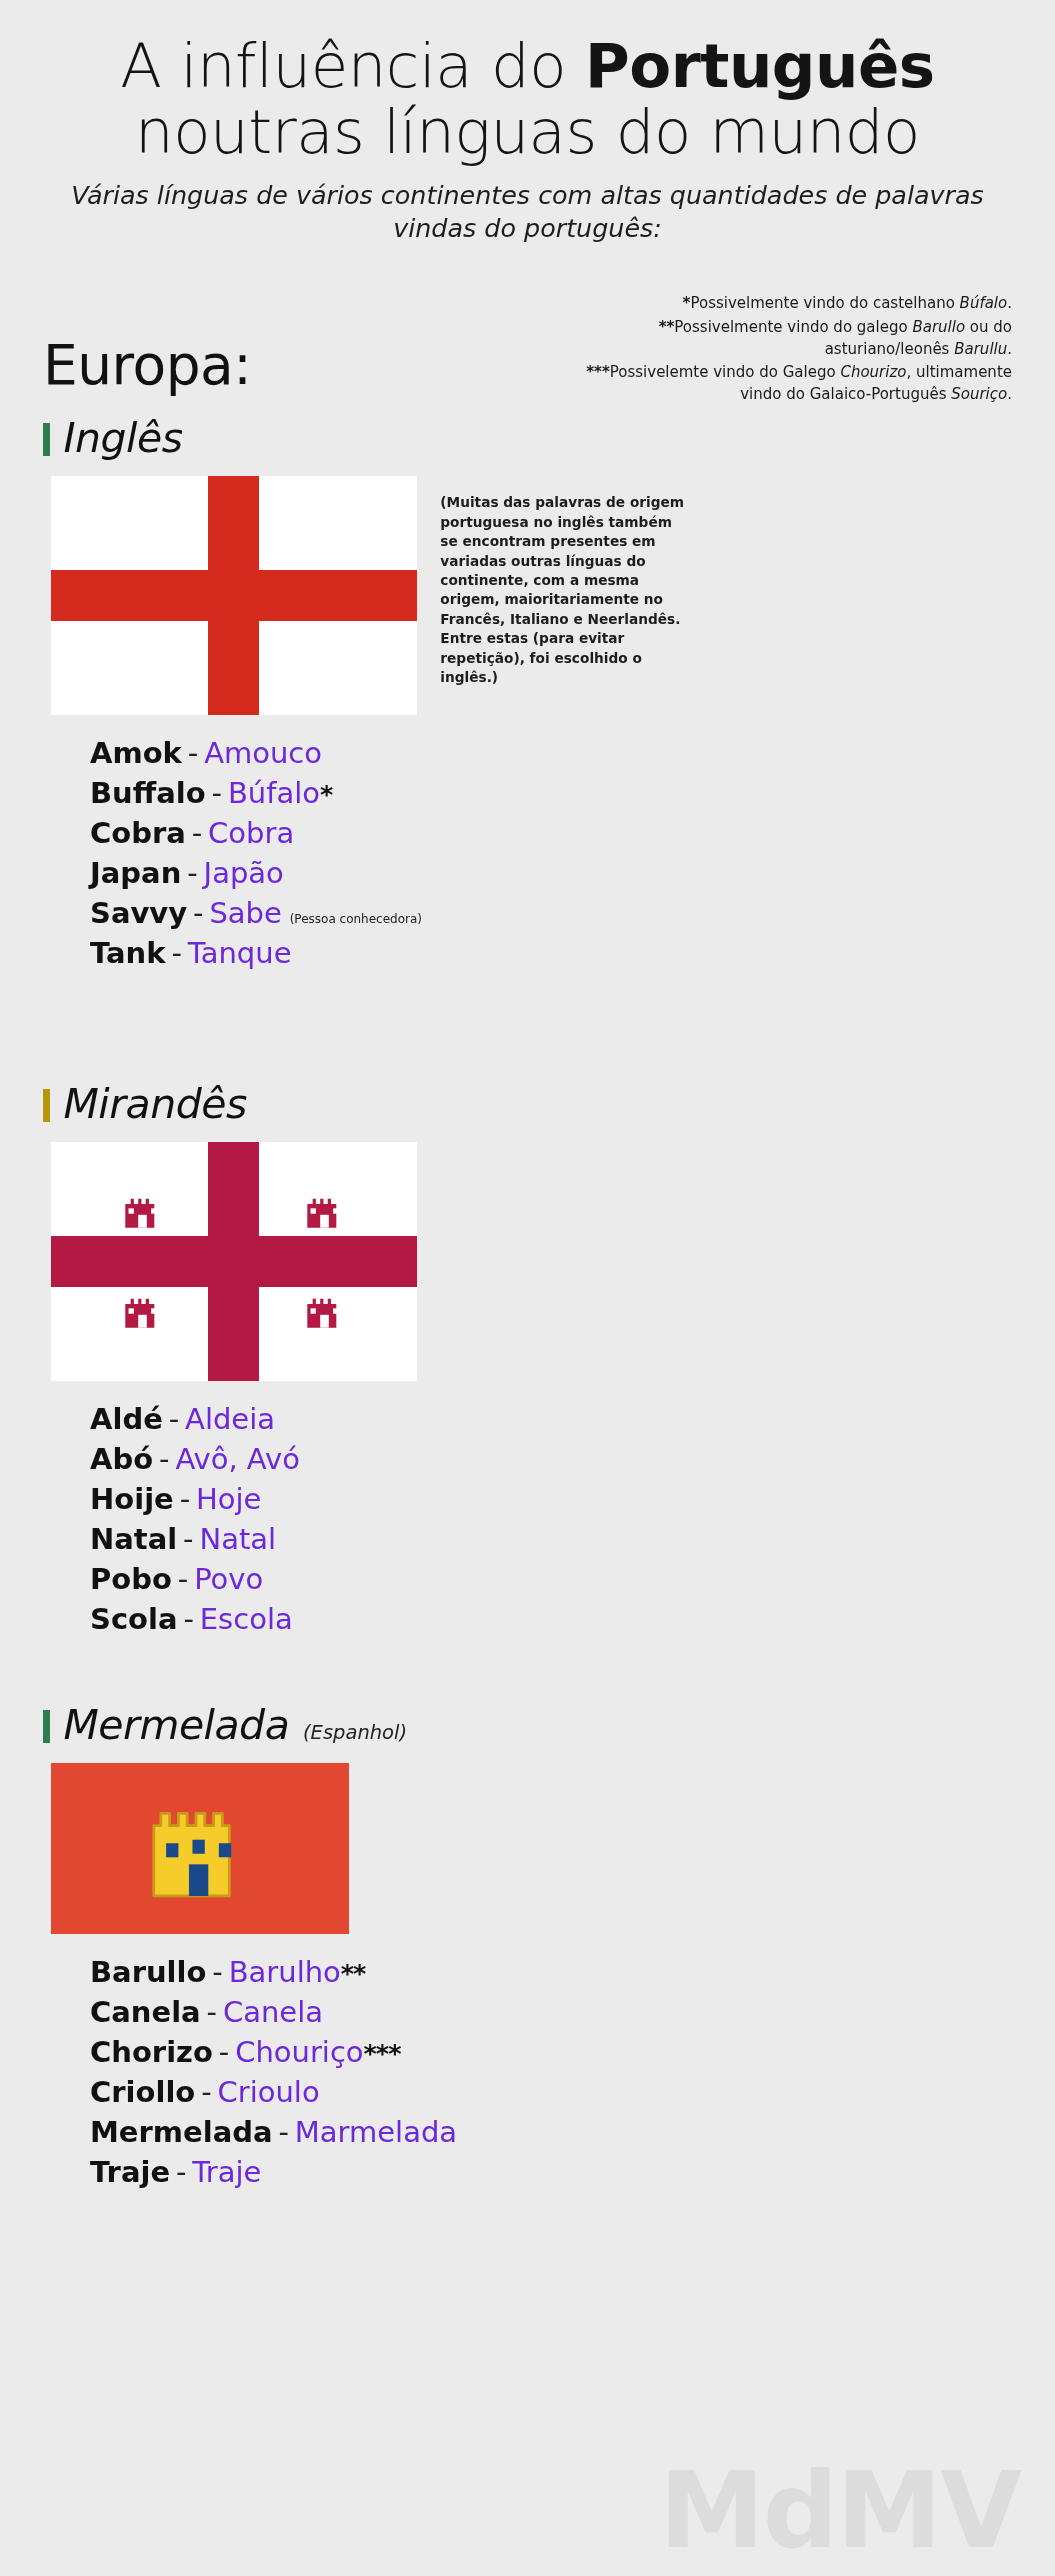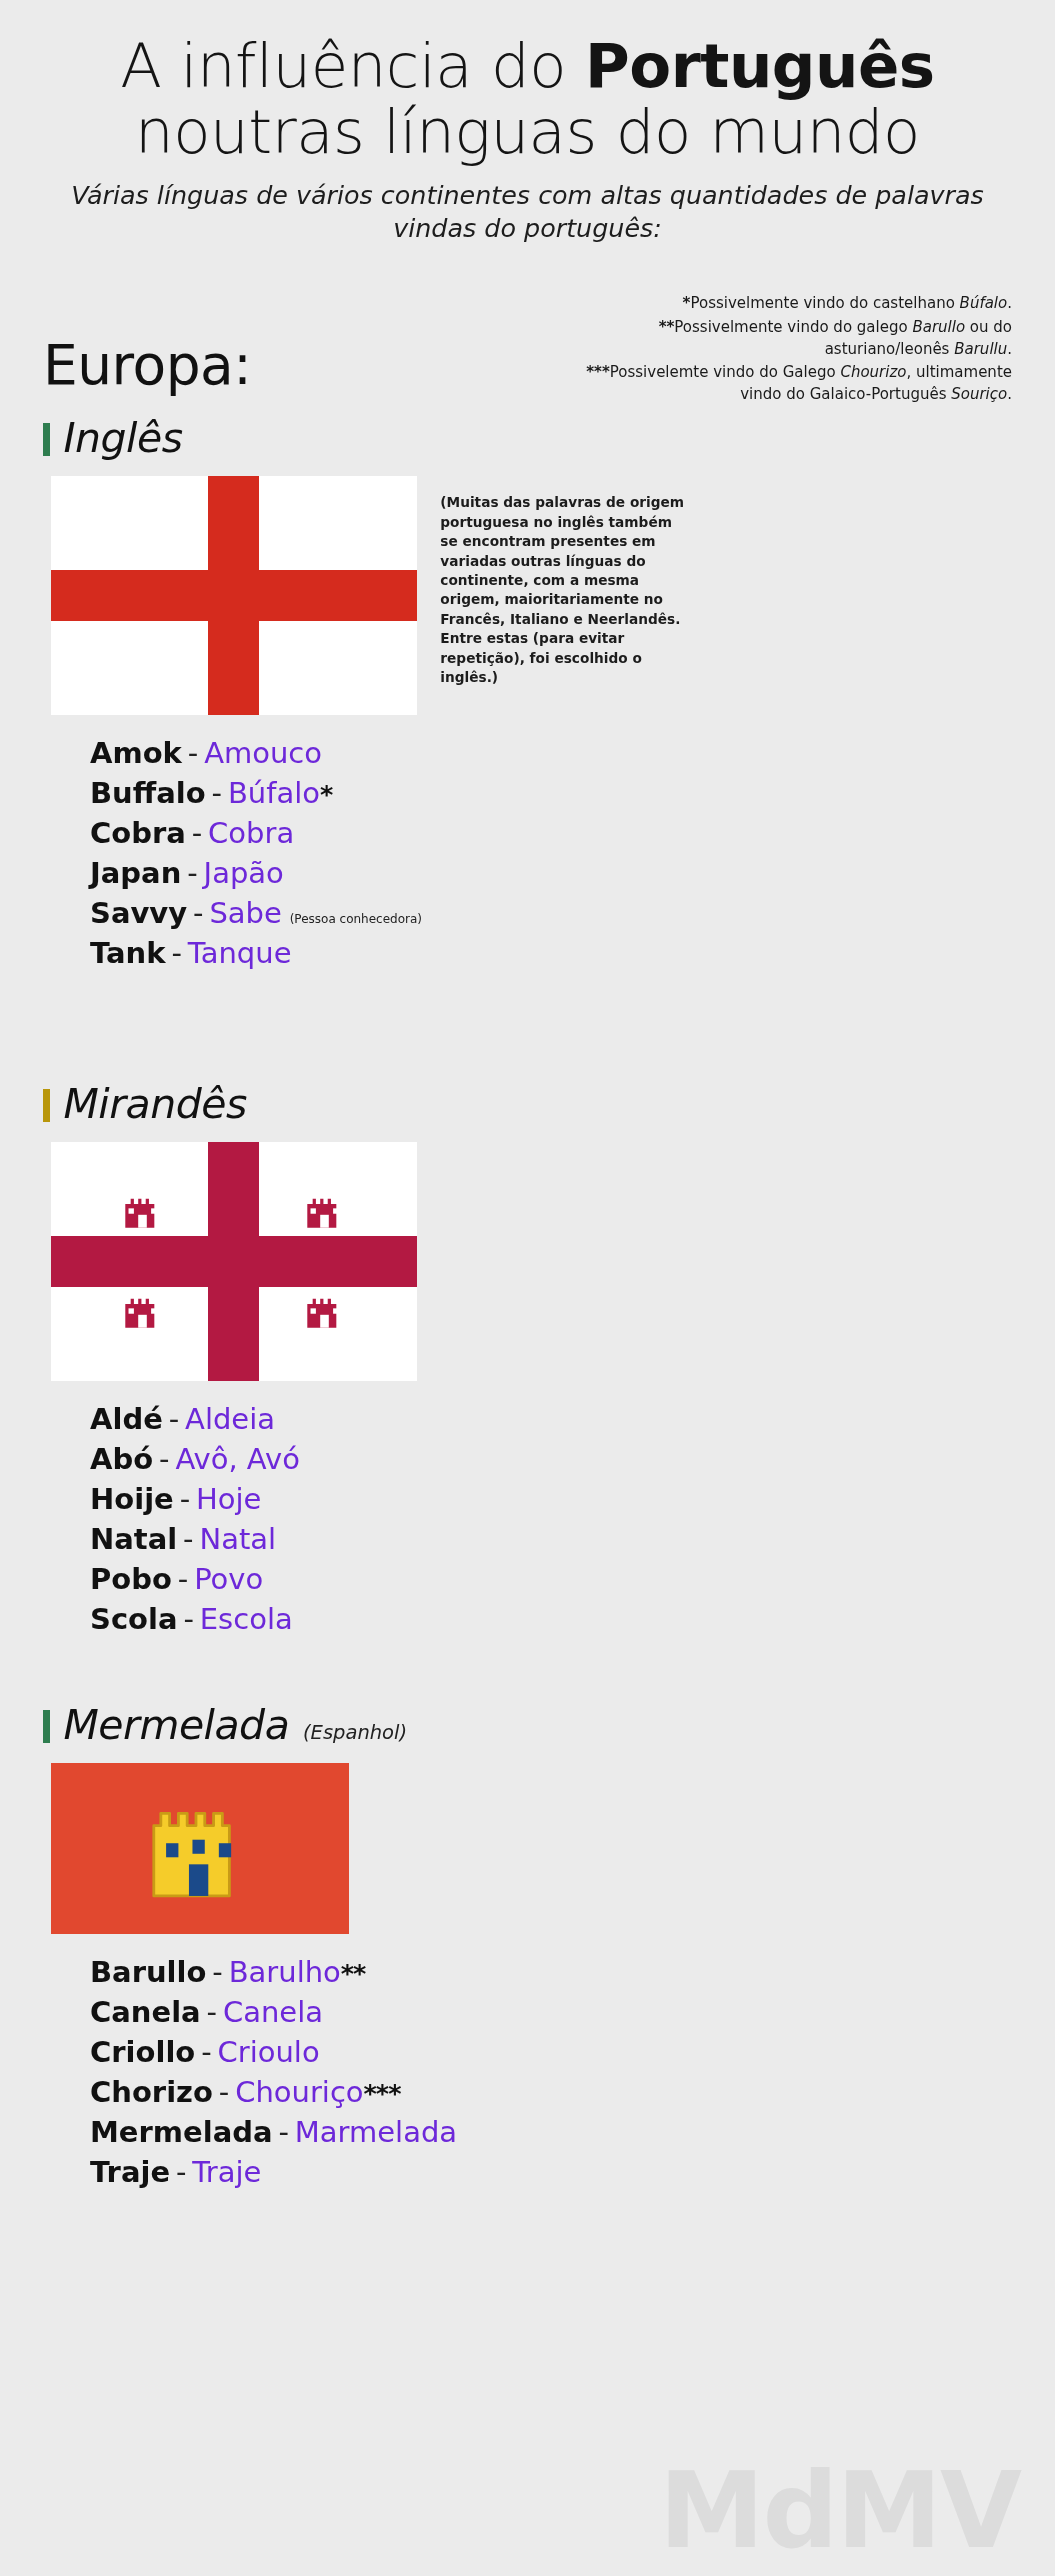--- a/index.html
+++ b/index.html
@@ -362,22 +362,22 @@
           <rect x="11" y="28" width="7" height="8" fill="#1b4a8a"></rect>
           <rect x="41" y="28" width="7" height="8" fill="#1b4a8a"></rect>
           <rect x="26" y="26" width="7" height="8" fill="#1b4a8a"></rect>
         </svg>
       </div>
     </div>
 
     <div class="word-list">
       <div class="word-row"><span class="src">Barullo</span><span class="dash">-</span><span class="tgt">Barulho</span><span class="sup">**</span></div>
       <div class="word-row"><span class="src">Canela</span><span class="dash">-</span><span class="tgt">Canela</span></div>
+      <div class="word-row"><span class="src">Chorizo</span><span class="dash">-</span><span class="tgt">Chouriço</span><span class="sup">***</span></div>
       <div class="word-row"><span class="src">Criollo</span><span class="dash">-</span><span class="tgt">Crioulo</span></div>
-      <div class="word-row"><span class="src">Chorizo</span><span class="dash">-</span><span class="tgt">Chouriço</span><span class="sup">***</span></div>
       <div class="word-row"><span class="src">Mermelada</span><span class="dash">-</span><span class="tgt">Marmelada</span></div>
       <div class="word-row"><span class="src">Traje</span><span class="dash">-</span><span class="tgt">Traje</span></div>
     </div>
   </div>
 
   <div class="watermark">MdMV</div>
 </div>
 
 
 </body></html>

